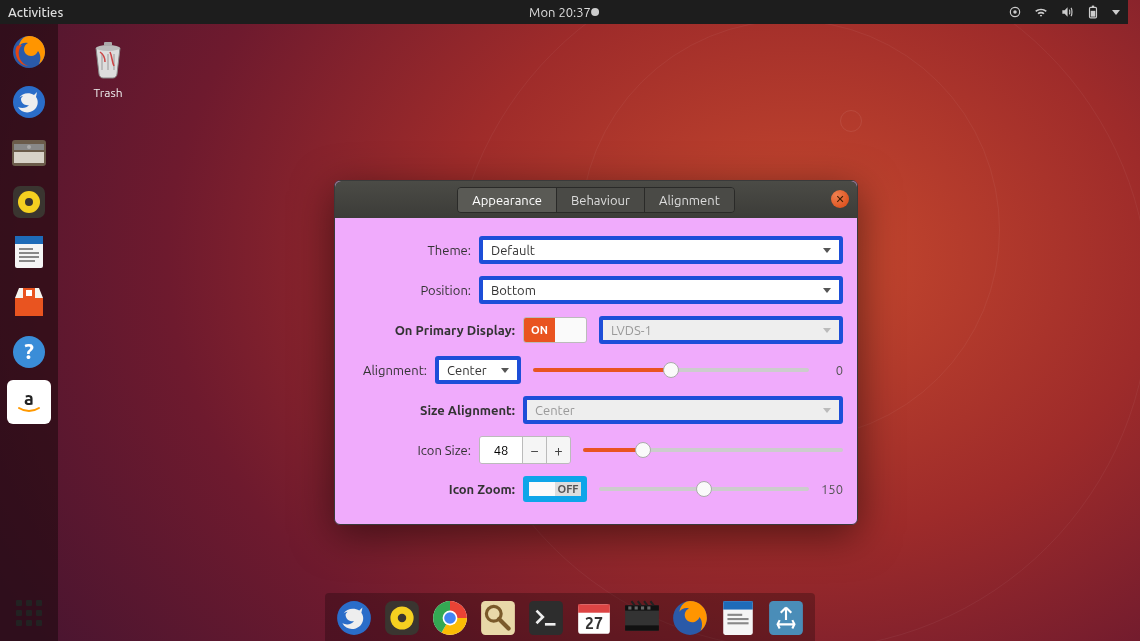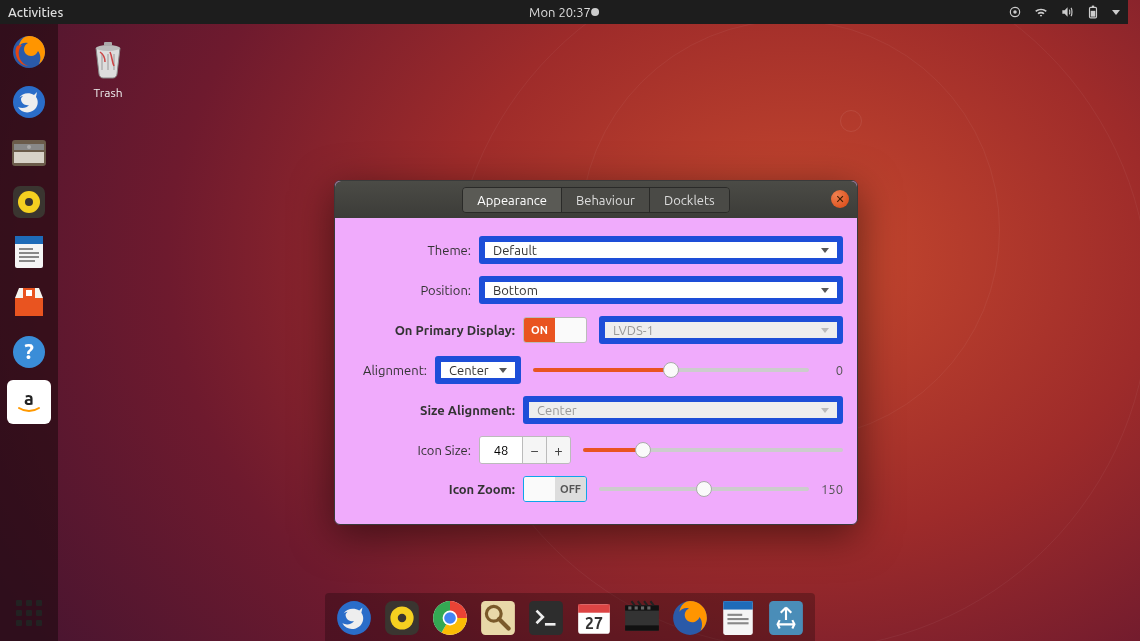--- a/index.html
+++ b/index.html
@@ -40,29 +40,29 @@
 .dialog{position:absolute;top:180px;left:334px;width:524px;background:#f0abfc;border:1px solid #3a3a3a;border-radius:6px;box-shadow:0 10px 40px rgba(0,0,0,0.5);z-index:20;}
 .dialog .titlebar{height:37px;background:linear-gradient(#4b4b46,#3c3c38);border-radius:6px 6px 0 0;display:flex;align-items:center;justify-content:center;position:relative;}
 .dialog .tabs{display:flex;border:1px solid #2a2a28;border-radius:4px;overflow:hidden;}
 .dialog .tab{padding:5px 14px;font-size:13px;color:#ddd;background:#4a4a46;cursor:pointer;border-right:1px solid #2a2a28;}
 .dialog .tab:last-child{border-right:none;}
 .dialog .tab.active{background:#5a5a55;color:#fff;}
 .dialog .close{position:absolute;right:8px;top:9px;width:18px;height:18px;border-radius:50%;background:radial-gradient(circle at 30% 30%,#f08050,#d94510);cursor:pointer;display:flex;align-items:center;justify-content:center;font-size:11px;color:#3a1a00;}
 .dialog .body{padding:18px 14px 22px;}
 .row{display:flex;align-items:center;margin-bottom:12px;}
 .row label{width:130px;text-align:right;font-size:13px;color:#333;padding-right:8px;}
-.combo{flex:1;height:28px;background:#fff;border:6px solid #1d4ed8;border-radius:3px;display:flex;align-items:center;padding:0 8px;font-size:13px;color:#333;position:relative;cursor:pointer;}
+.combo{flex:1;height:28px;background:#fff;border:4px solid #1d4ed8;border-radius:3px;display:flex;align-items:center;padding:0 8px;font-size:13px;color:#333;position:relative;cursor:pointer;}
 .combo.disabled{background:#eee;color:#999;cursor:default;}
 .combo .chev{position:absolute;right:8px;width:0;height:0;border-left:4px solid transparent;border-right:4px solid transparent;border-top:5px solid #555;}
 .combo.disabled .chev{border-top-color:#bbb;}
 .combo.sm{flex:none;width:86px;}
 .toggle{width:64px;height:26px;border:1px solid #bbb;border-radius:3px;display:flex;overflow:hidden;cursor:pointer;}
 .toggle .on{flex:1;background:#e95420;color:#fff;font-size:11px;font-weight:700;display:flex;align-items:center;justify-content:center;}
 .toggle .off-side{flex:1;background:#fafafa;}
-.toggle-off{width:64px;height:26px;border:1px solid #0ea5e9;border-radius:3px;display:flex;overflow:hidden;cursor:pointer;}
+.toggle-off{width:64px;height:26px;border:6px solid #0ea5e9;border-radius:3px;display:flex;overflow:hidden;cursor:pointer;}
 .toggle-off .on-side{flex:1;background:#fafafa;}
 .toggle-off .off{flex:1;background:#ddd;color:#555;font-size:11px;font-weight:600;display:flex;align-items:center;justify-content:center;}
 .slider-wrap{flex:1;display:flex;align-items:center;gap:8px;}
 .slider{flex:1;height:4px;background:#ccc;border-radius:2px;position:relative;cursor:pointer;}
 .slider .fill{position:absolute;left:0;top:0;bottom:0;background:#e95420;border-radius:2px;}
 .slider .thumb{position:absolute;top:-6px;width:16px;height:16px;background:#fafafa;border:1px solid #aaa;border-radius:50%;transform:translateX(-50%);}
 .slider-val{font-size:13px;color:#555;width:26px;text-align:right;}
 .spinner{display:flex;border:1px solid #bbb;border-radius:3px;overflow:hidden;height:28px;}
 .spinner input{width:42px;border:none;text-align:center;font-size:13px;outline:none;}
 .spinner button{width:24px;border:none;border-left:1px solid #bbb;background:#f5f5f5;cursor:pointer;font-size:15px;color:#444;}
@@ -184,21 +184,21 @@
       <path d="M14 16c3 2 5 6 5 10M24 16c2 4 2 10 4 14" fill="none" stroke="#c44" stroke-width="1.5"></path>
     </svg>
   <div>Trash</div>
 </div>
 
 <div class="dialog">
   <div class="titlebar">
     <div class="tabs">
       <div class="tab active">Appearance</div>
       <div class="tab">Behaviour</div>
-      <div class="tab">Docklets</div>
+      <div class="tab">Alignment</div>
     </div>
     <div class="close">✕</div>
   </div>
   <div class="body">
     <div class="row">
       <label>Theme:</label>
       <div class="combo">
           <span>Default</span>
           <span class="chev"></span>
         </div>

